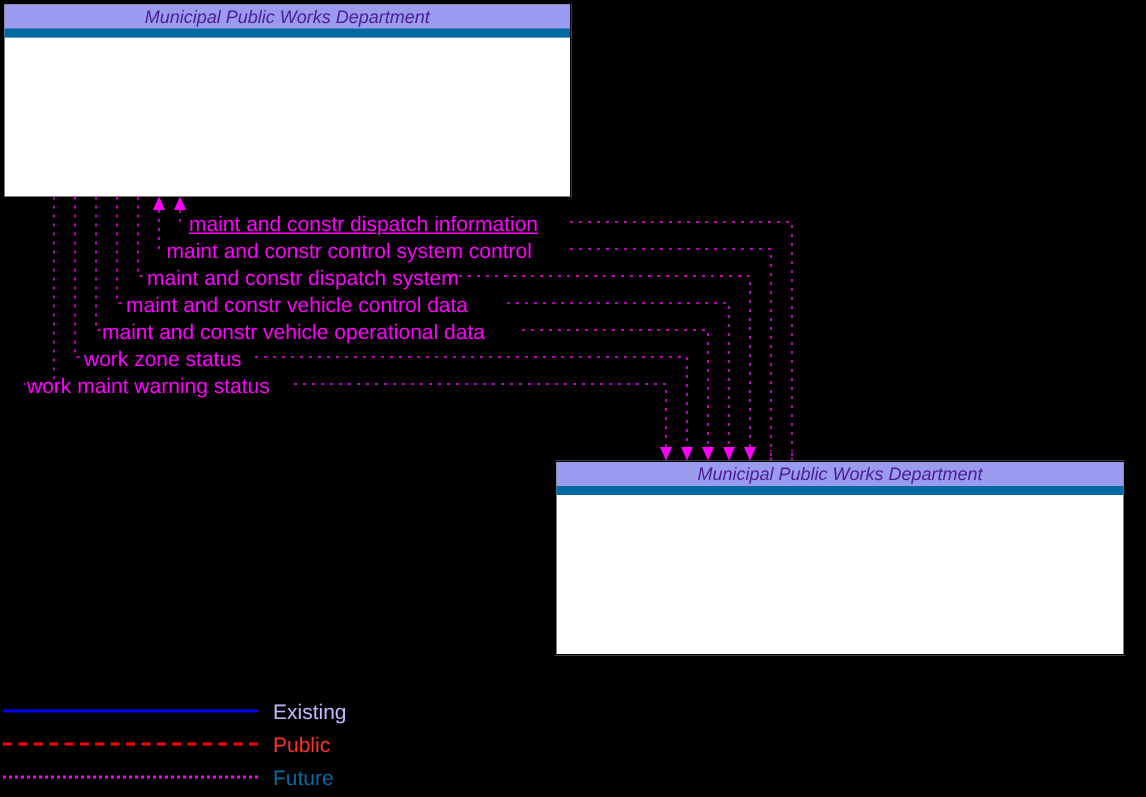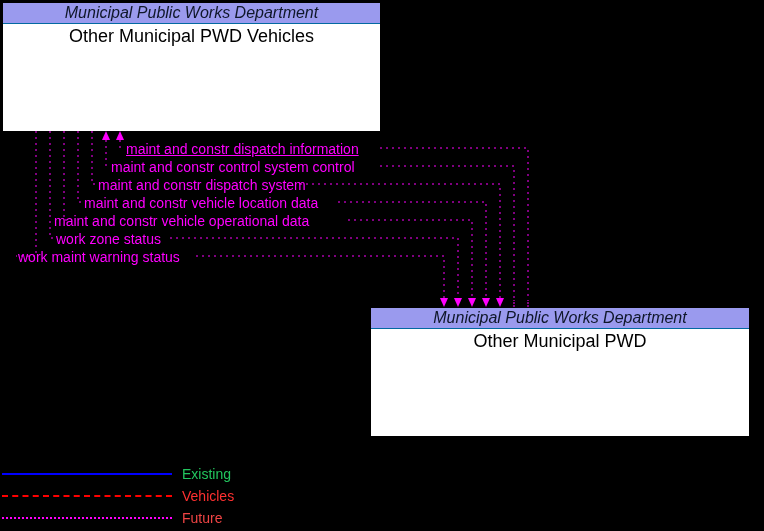--- a/index.html
+++ b/index.html
@@ -12,25 +12,25 @@
     position: relative;
     overflow: hidden;
   }
   .box {
     position: absolute;
     background: #fff;
     border: 1px solid #000;
   }
   .box-header {
     background: #9a9aee;
-    color: #0f172a;
-    font-size: 16px;
+    color: #4c1d95;
+    font-size: 12px;
     padding: 1px 0;
     text-align: center;
-    border-bottom: 1px solid #0369a1;
+    border-bottom: 6px solid #0369a1;
     font-style: italic;
   }
   .box-body {
     color: #000;
     font-size: 18px;
     text-align: center;
     padding-top: 2px;
   }
   .flow-label {
     position: absolute;
@@ -52,23 +52,23 @@
   }
   .legend-line {
     width: 170px;
     height: 0;
     margin-right: 10px;
   }
   .line-existing { border-top: 2px solid #00f; }
   .line-planned  { border-top: 2px dashed #f00; }
   .line-future   { border-top: 2px dotted #f0f; }
   .legend-label { color: #fff; }
-  .lbl-existing { color: #22c55e; }
+  .lbl-existing { color: #c4b5fd; }
   .lbl-planned  { color: #ff3030; }
-  .lbl-future   { color: #ef4444; }
+  .lbl-future   { color: #0369a1; }
   svg.connectors {
     position: absolute;
     left: 0; top: 0;
     width: 764px; height: 531px;
     pointer-events: none;
   }
   .future-stroke {
     stroke: #f0f;
     stroke-width: 1;
     stroke-dasharray: 2 4;
@@ -76,33 +76,31 @@
   }
   .arrow {
     fill: #f0f;
   }
 </style>
 </head>
 <body>
 
 <div class="box" style="left:2px; top:2px; width:377px; height:128px;">
   <div class="box-header">Municipal Public Works Department</div>
-  <div class="box-body">Other Municipal PWD Vehicles</div>
 </div>
 
 <div class="box" style="left:370px; top:307px; width:378px; height:128px;">
   <div class="box-header">Municipal Public Works Department</div>
-  <div class="box-body">Other Municipal PWD</div>
 </div>
 
 <div class="flow-label" style="left:126px; top:141px;text-decoration:underline;">maint and constr dispatch information</div>
 <div class="flow-label" style="left:111px; top:159px;">maint and constr control system control</div>
 <div class="flow-label" style="left:98px; top:177px;">maint and constr dispatch system</div>
-<div class="flow-label" style="left:84px; top:195px;">maint and constr vehicle location data</div>
-<div class="flow-label" style="left:54px; top:213px;">maint and constr vehicle operational data</div>
+<div class="flow-label" style="left:84px; top:195px;">maint and constr vehicle control data</div>
+<div class="flow-label" style="left:68px; top:213px;">maint and constr vehicle operational data</div>
 <div class="flow-label" style="left:56px; top:231px;">work zone status</div>
 <div class="flow-label" style="left:18px; top:249px;">work maint warning status</div>
 
 <svg class="connectors">
 
   <path class="future-stroke" d="M120 140 L120 148 L124 148 M380 148 L528 148 L528 298 M528 302 L528 306"></path>
   <polygon class="arrow" points="120,131 116,140 124,140"></polygon>
 
   <polygon class="arrow" points="528,307 524,298 532,298" style="visibility:hidden"></polygon>
 
@@ -128,19 +126,19 @@
   <path class="future-stroke" d="M514 307 L514 300"></path>
 </svg>
 
 <div class="legend">
   <div class="legend-row">
     <div class="legend-line line-existing"></div>
     <span class="legend-label lbl-existing">Existing</span>
   </div>
   <div class="legend-row">
     <div class="legend-line line-planned"></div>
-    <span class="legend-label lbl-planned">Vehicles</span>
+    <span class="legend-label lbl-planned">Public</span>
   </div>
   <div class="legend-row">
     <div class="legend-line line-future"></div>
     <span class="legend-label lbl-future">Future</span>
   </div>
 </div>
 
 </body></html>

